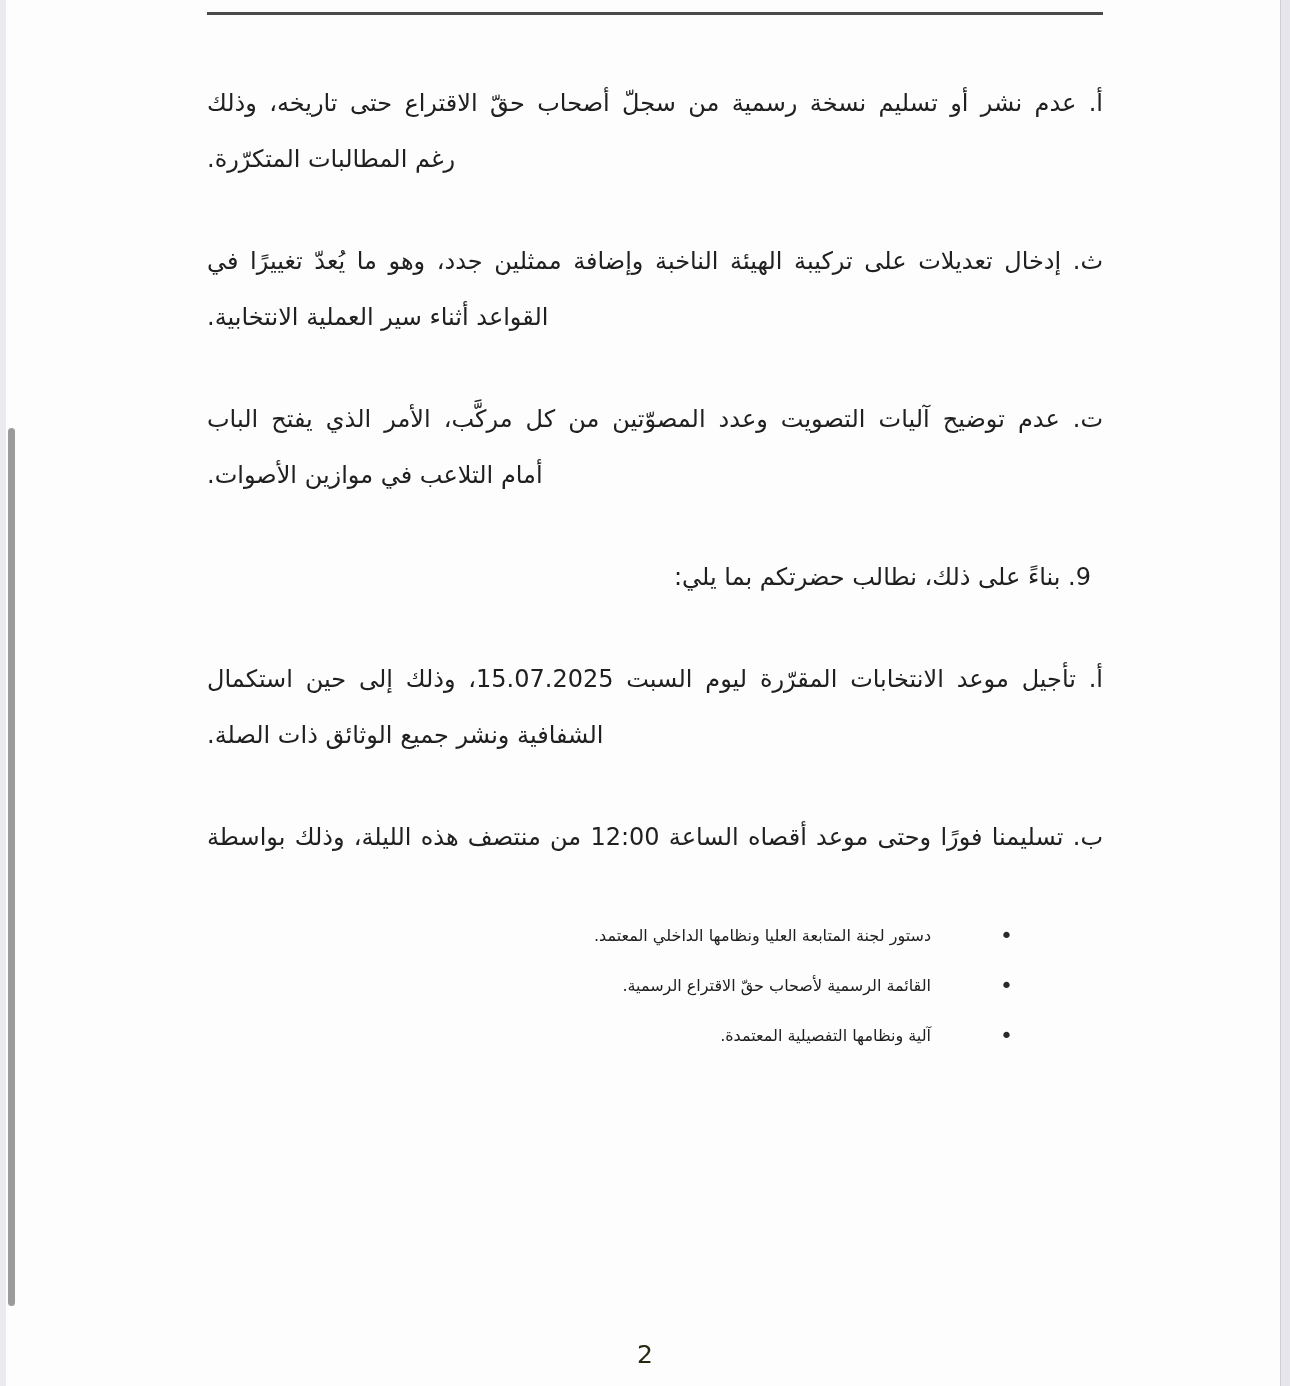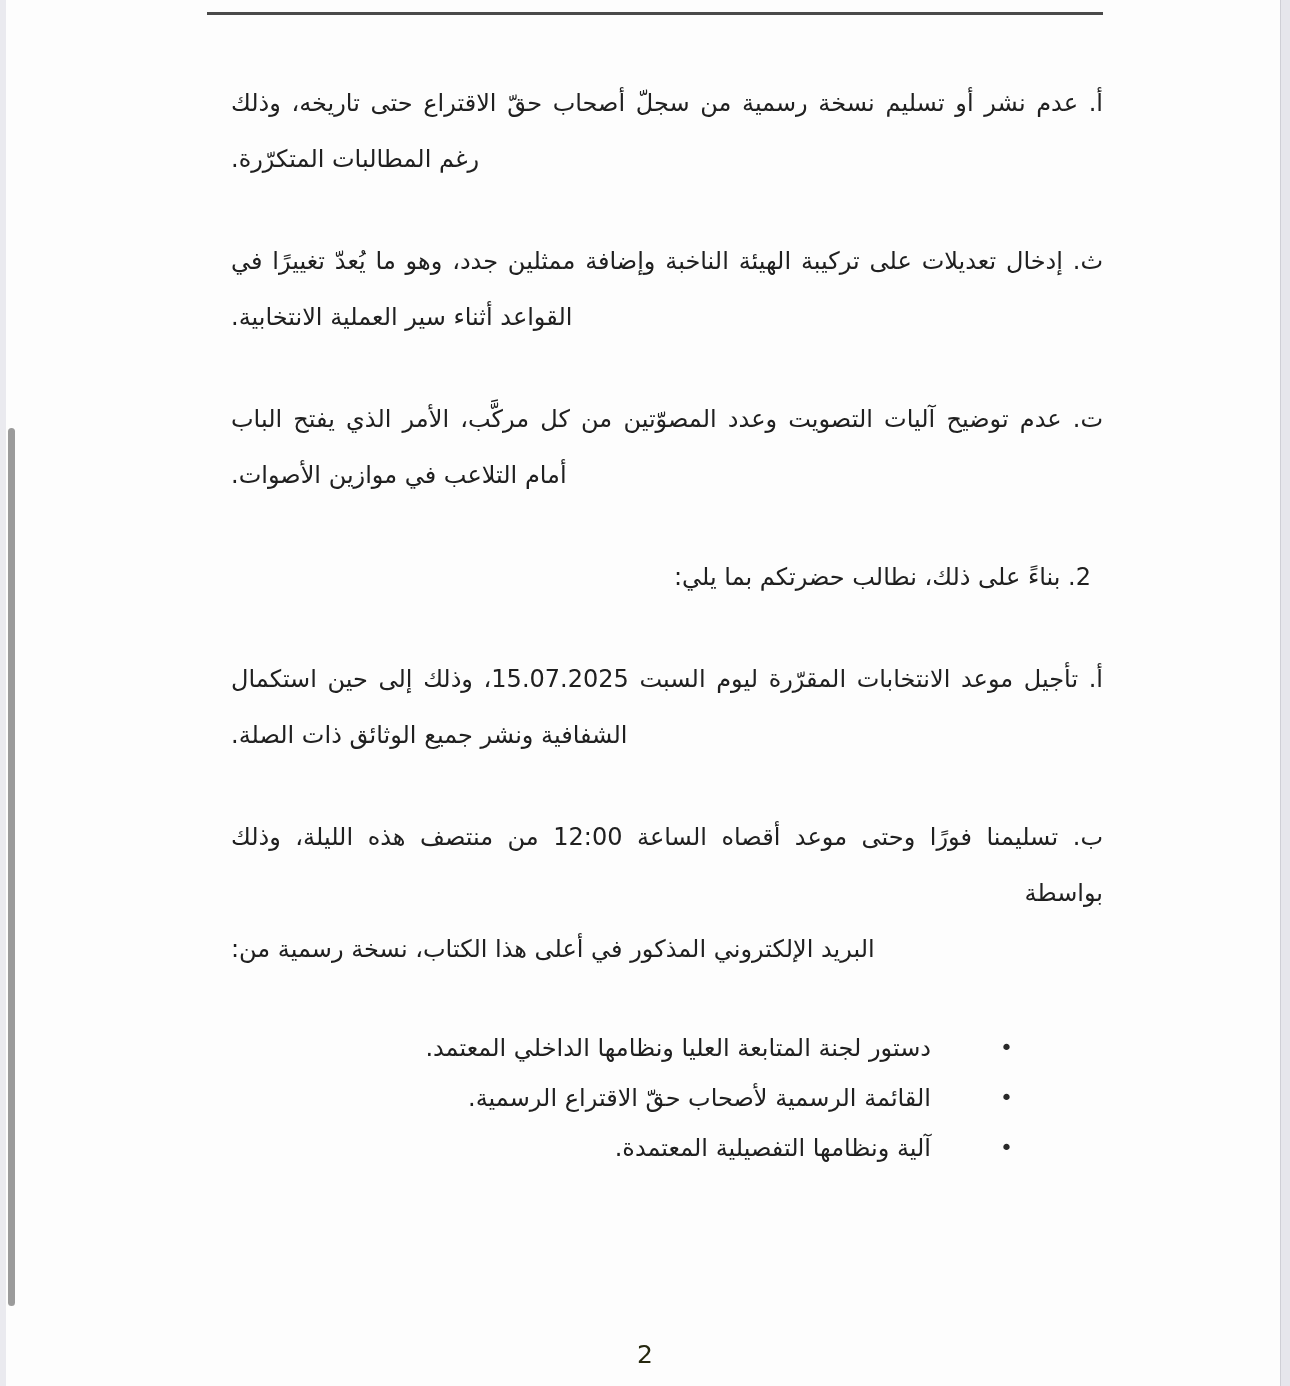--- a/index.html
+++ b/index.html
@@ -52,21 +52,21 @@
   .content {
     position: absolute;
     top: 75px;
     right: 187px;
     width: 896px;
     direction: rtl;
     font-size: 24px;
     line-height: 56px;
     color: #202020;
   }
-  .para { margin-bottom: 46px; margin-left: 24px; }
+  .para { margin-bottom: 46px; }
   .para:last-of-type { margin-bottom: 0; }
   .l1 {
     text-align: justify;
     text-align-last: justify;
     text-justify: inter-word;
     white-space: normal;
   }
   .l2 { text-align: left; }
   .single { text-align: right; }
 
@@ -91,21 +91,21 @@
     padding-right: 90px;
   }
   .bullet-dot {
     width: 14px;
     font-size: 22px;
     color: #2a2a2a;
     flex: 0 0 auto;
   }
   .bullet-text {
     margin-right: 68px; 
-    font-size: 24px;
+    font-size: 16px;
     color: #202020;
   }
   .page-number {
     position: absolute;
     top: 1340px;
     left: 0;
     width: 100%;
     text-align: center;
     font-size: 25px;
     color: #26280f;
@@ -131,31 +131,30 @@
     <div class="l1">ث. إدخال تعديلات على تركيبة الهيئة الناخبة وإضافة ممثلين جدد، وهو ما يُعدّ تغييرًا في</div>
     <div class="l2 ind-th">القواعد أثناء سير العملية الانتخابية.</div>
   </div>
 
   <div class="para">
     <div class="l1">ت. عدم توضيح آليات التصويت وعدد المصوّتين من كل مركَّب، الأمر الذي يفتح الباب</div>
     <div class="l2 ind-t">أمام التلاعب في موازين الأصوات.</div>
   </div>
 
   <div class="para" style="margin-top: 8px;">
-    <div class="single ind-3">2.  بناءً على ذلك، نطالب حضرتكم بما يلي:</div>
+    <div class="single ind-3">9.  بناءً على ذلك، نطالب حضرتكم بما يلي:</div>
   </div>
 
   <div class="para">
     <div class="l1">أ.  تأجيل موعد الانتخابات المقرّرة ليوم السبت 15.07.2025، وذلك إلى حين استكمال</div>
     <div class="l2 ind-a2">الشفافية ونشر جميع الوثائق ذات الصلة.</div>
   </div>
 
   <div class="para">
     <div class="l1">ب. تسليمنا فورًا وحتى موعد أقصاه الساعة 12:00 من منتصف هذه الليلة، وذلك بواسطة</div>
-    <div class="l2 ind-b2">البريد الإلكتروني المذكور في أعلى هذا الكتاب، نسخة رسمية من:</div>
   </div>
 
   <div class="bullets">
     <div class="bullet-row">
       <span class="bullet-dot">•</span>
       <span class="bullet-text">دستور لجنة المتابعة العليا ونظامها الداخلي المعتمد.</span>
     </div>
     <div class="bullet-row">
       <span class="bullet-dot">•</span>
       <span class="bullet-text">القائمة الرسمية لأصحاب حقّ الاقتراع الرسمية.</span>

